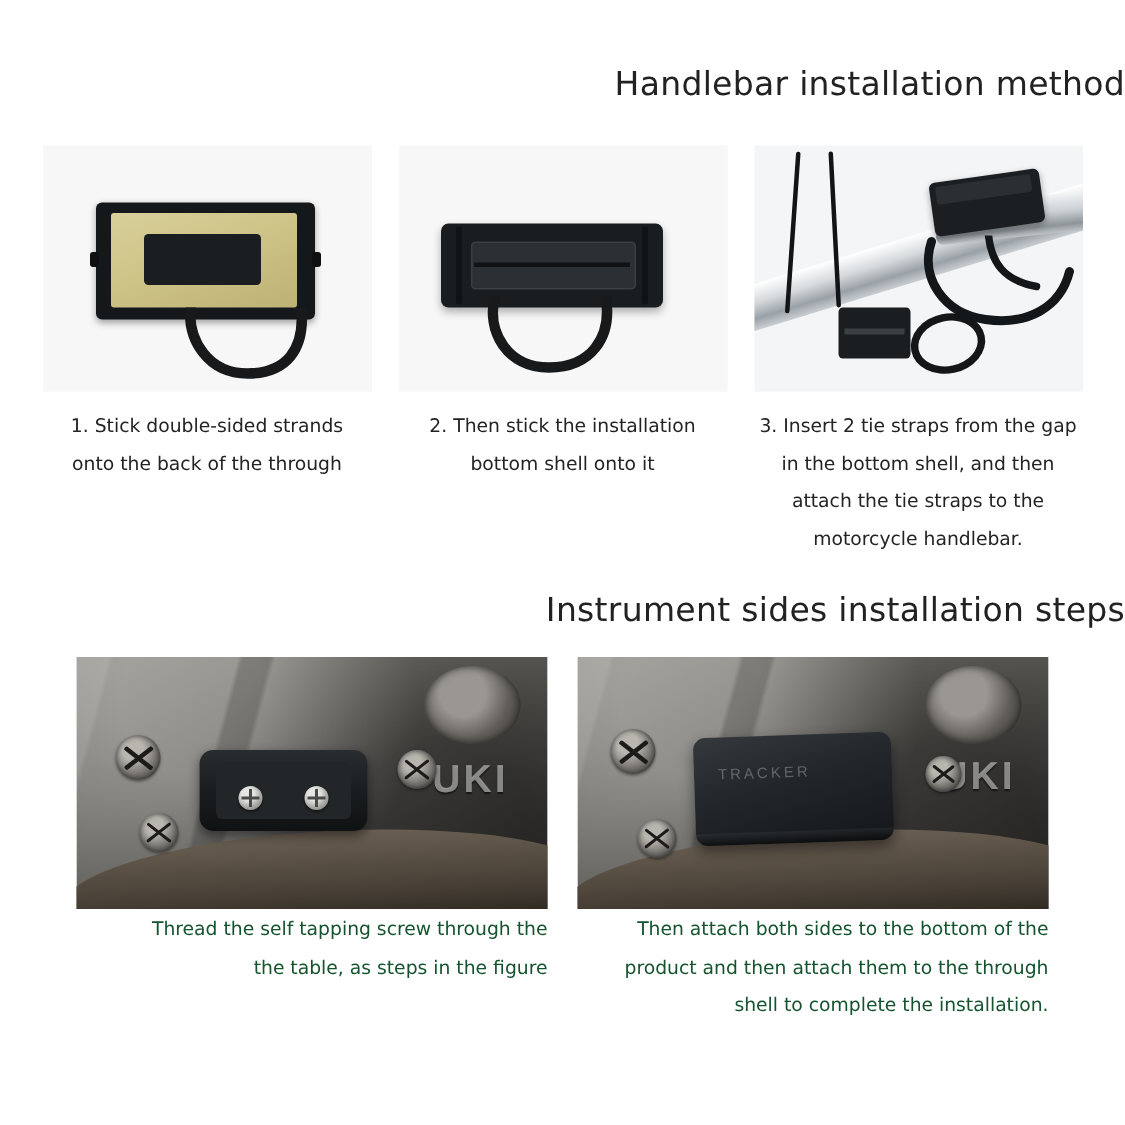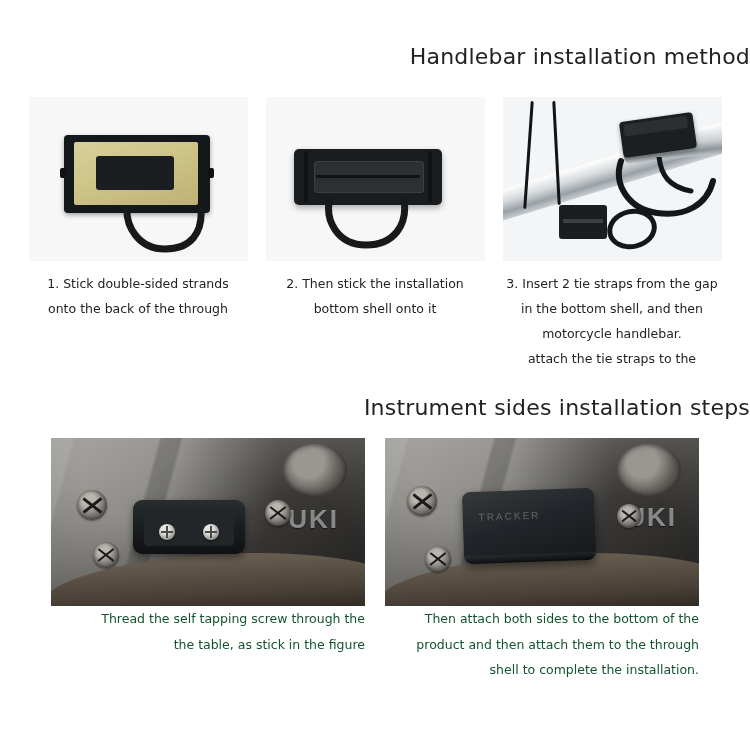--- a/index.html
+++ b/index.html
@@ -485,22 +485,22 @@
         </div>
         <div class="ill3-bundle"></div>
         <svg class="ill3-wire" viewBox="0 0 120 70">
           <path d="M22 4 C 14 28, 30 52, 58 56 C 86 60, 108 48, 114 24" fill="none" stroke="#14171a" stroke-width="6" stroke-linecap="round"></path>
           <path d="M60 0 C 62 18, 70 30, 92 34" fill="none" stroke="#14171a" stroke-width="5" stroke-linecap="round"></path>
         </svg>
       </div>
       <div class="caption">
         <div>3. Insert 2 tie straps from the gap</div>
         <div>in the bottom shell, and then</div>
+        <div>attach the tie straps to the</div>
         <div>motorcycle handlebar.</div>
-        <div>attach the tie straps to the</div>
       </div>
     </div>
 
   </div>
 
   <div class="section-title" id="title-instrument">Instrument sides installation steps</div>
 
   <div class="bottom-row">
 
     <div class="card-wide">
@@ -514,21 +514,21 @@
         <div class="bolt" style="left:42px; top:104px; width:26px; height:26px;"></div>
         <div class="bolt" style="left:214px; top:62px; width:26px; height:26px;"></div>
         <div class="bracket4">
           <div class="bracket4-inner"></div>
           <div class="screw screw-cross" style="left:26px; top:24px;"></div>
           <div class="screw screw-cross" style="left:70px; top:24px;"></div>
         </div>
       </div>
       <div class="caption-wide">
         <div>Thread the self tapping screw through the</div>
-        <div>the table, as stick in the figure</div>
+        <div>the table, as steps in the figure</div>
       </div>
     </div>
 
     <div class="card-wide">
       <div class="photo-wide">
         <div class="engine-bg"></div>
         <div class="engine-band"></div>
         <div class="engine-ledge"></div>
         <div class="engine-cap"></div>
         <div class="engine-text" style="right:22px; top:64px; font-size:26px;">UKI</div>

